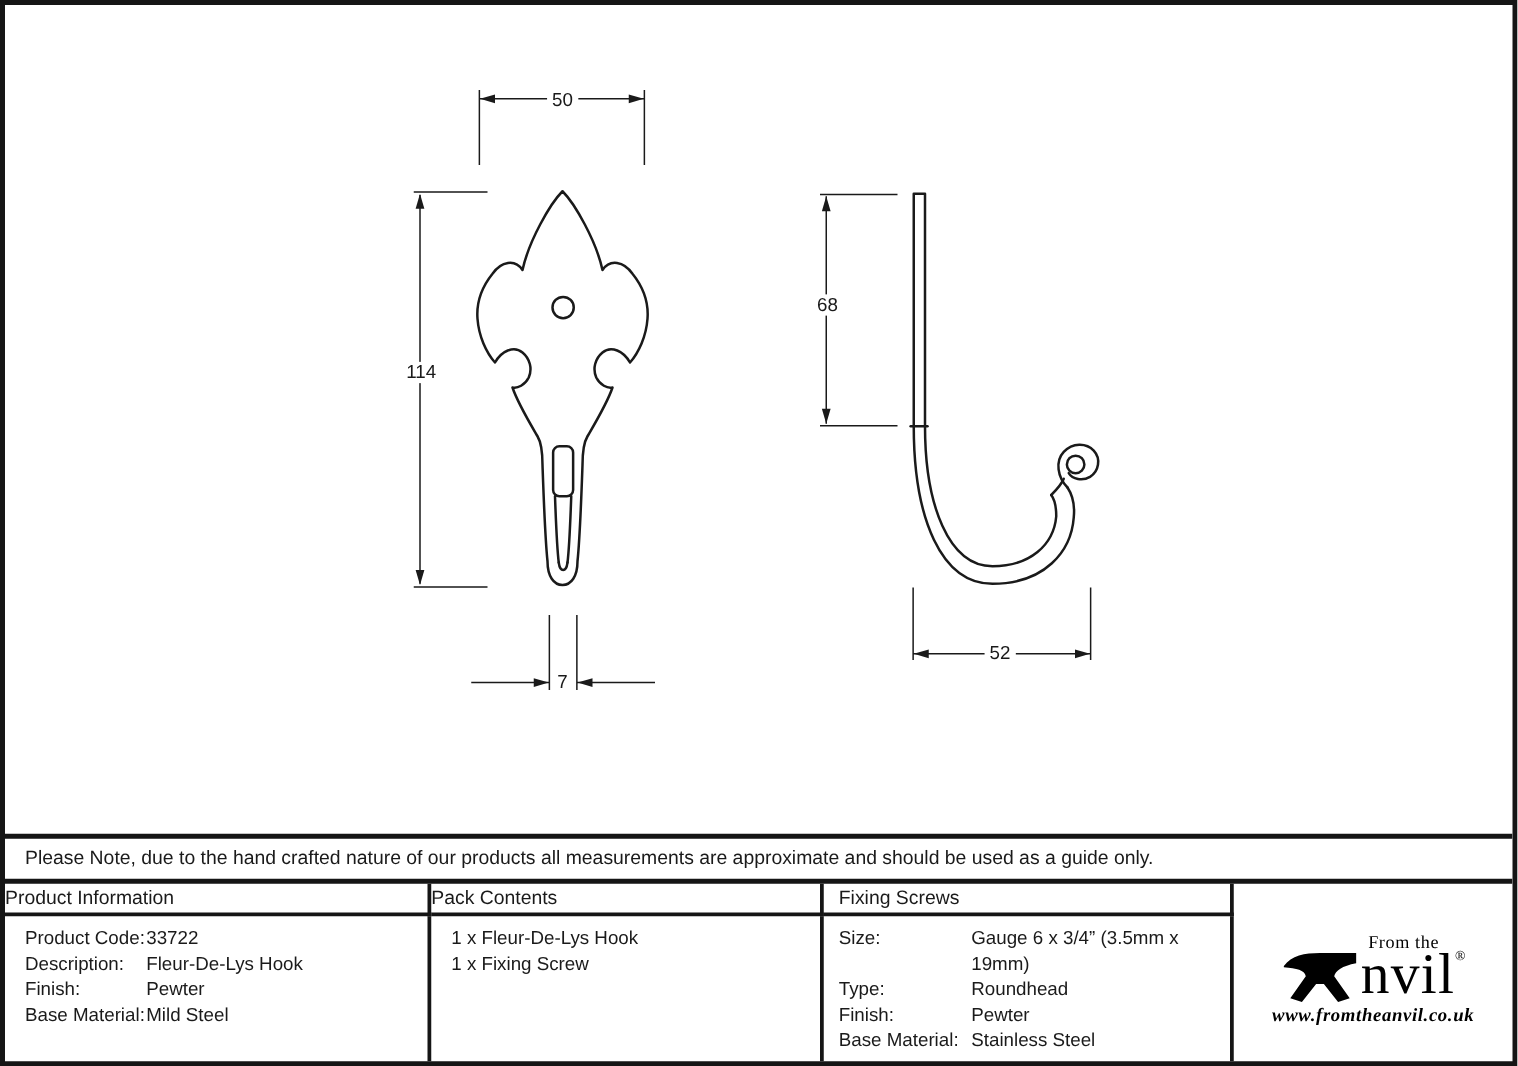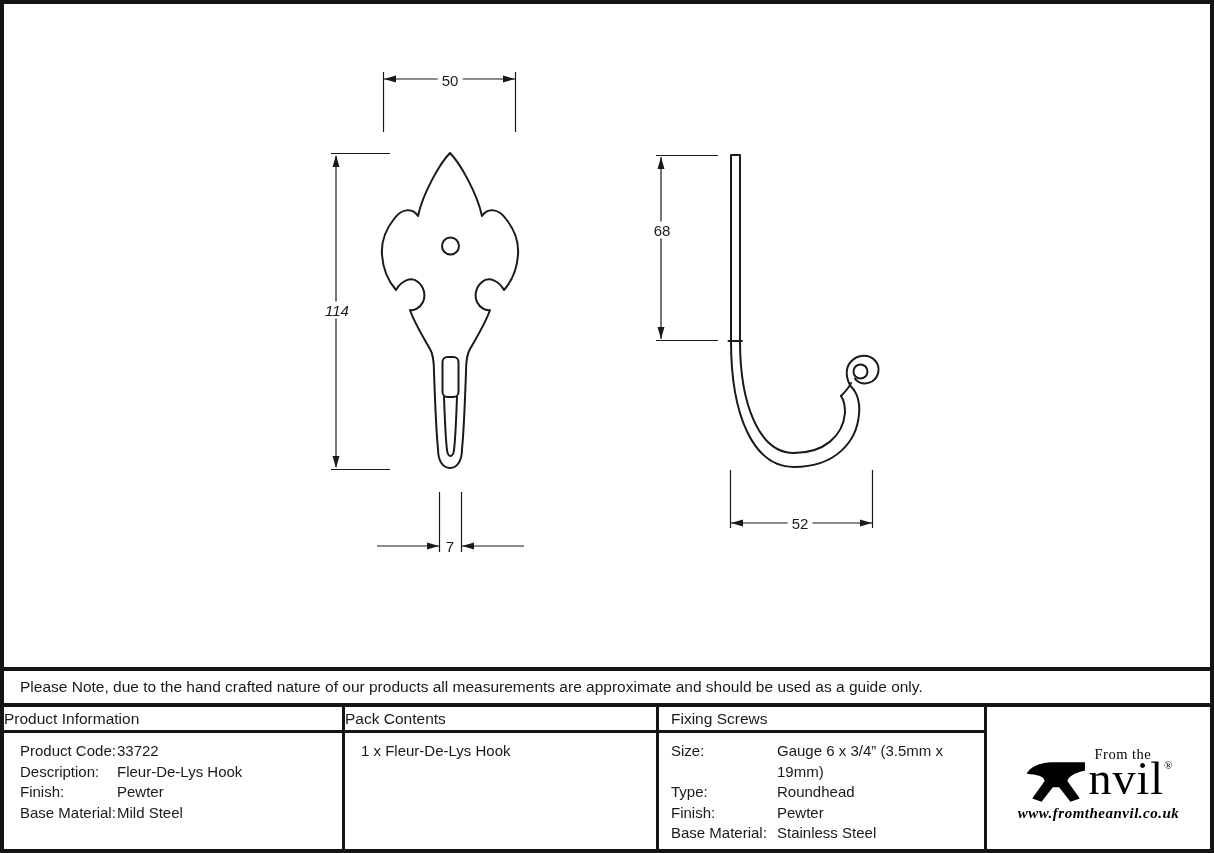--- a/index.html
+++ b/index.html
@@ -127,23 +127,23 @@
         <polygon points="439,546 427,542.5 427,549.5"></polygon>
         <polygon points="462,546 474,542.5 474,549.5"></polygon>
         <polygon points="661,157 657.5,169 664.5,169"></polygon>
         <polygon points="661,339 657.5,327 664.5,327"></polygon>
         <polygon points="731,523 743,519.5 743,526.5"></polygon>
         <polygon points="872,523 860,519.5 860,526.5"></polygon>
       </g>
     </svg>
 
     <span class="dim-label" style="left:446px;top:76px;">50</span>
-    <span class="dim-label" style="left:333px;top:306px;font-style:italic;">114</span>
+    <span class="dim-label" style="left:333px;top:294px;">114</span>
     <span class="dim-label" style="left:446px;top:542px;">7</span>
-    <span class="dim-label" style="left:658px;top:226px;">68</span>
+    <span class="dim-label" style="left:658px;top:240px;">68</span>
     <span class="dim-label" style="left:796px;top:519px;">52</span>
   </div>
 
   <div class="note-row">
     <span>Please Note, due to the hand crafted nature of our products all measurements are approximate and should be used as a guide only.</span>
   </div>
 
   <div class="spec-table">
 
     <div class="cell-header c1">Product Information</div>
@@ -180,20 +180,21 @@
         <span class="v">Pewter</span>
       </div>
       <div class="kv">
         <span class="k">Base Material:</span>
         <span class="v">Mild Steel</span>
       </div>
     </div>
 
     <div class="cell-body c2">
       <div>1 x Fleur-De-Lys Hook</div>
+      <div>1 x Fixing Screw</div>
     </div>
 
     <div class="cell-body c3">
       <div class="kv">
         <span class="k">Size:</span>
         <span class="v">Gauge 6 x 3/4” (3.5mm x 19mm)</span>
       </div>
       <div class="kv">
         <span class="k">Type:</span>
         <span class="v">Roundhead</span>

